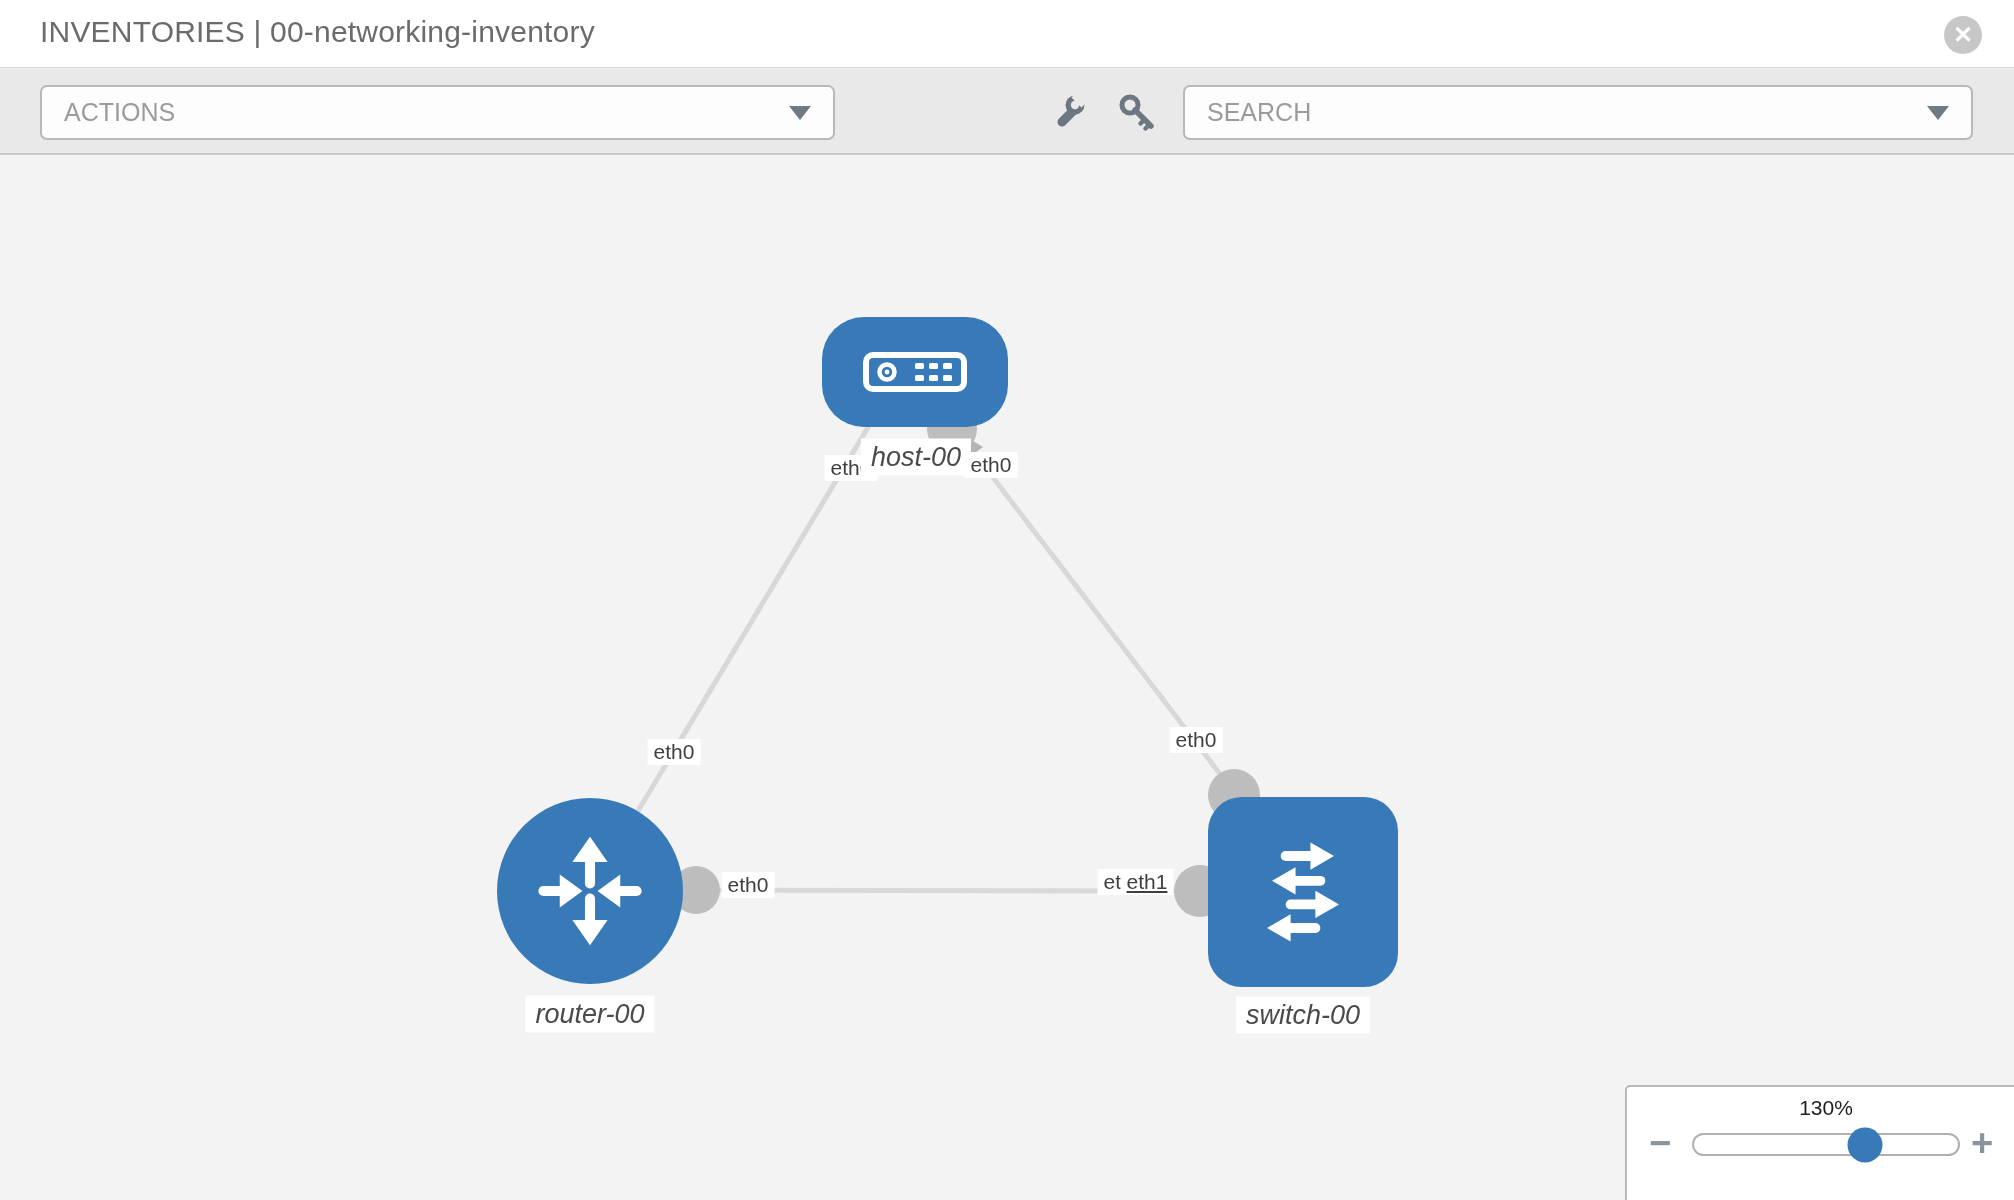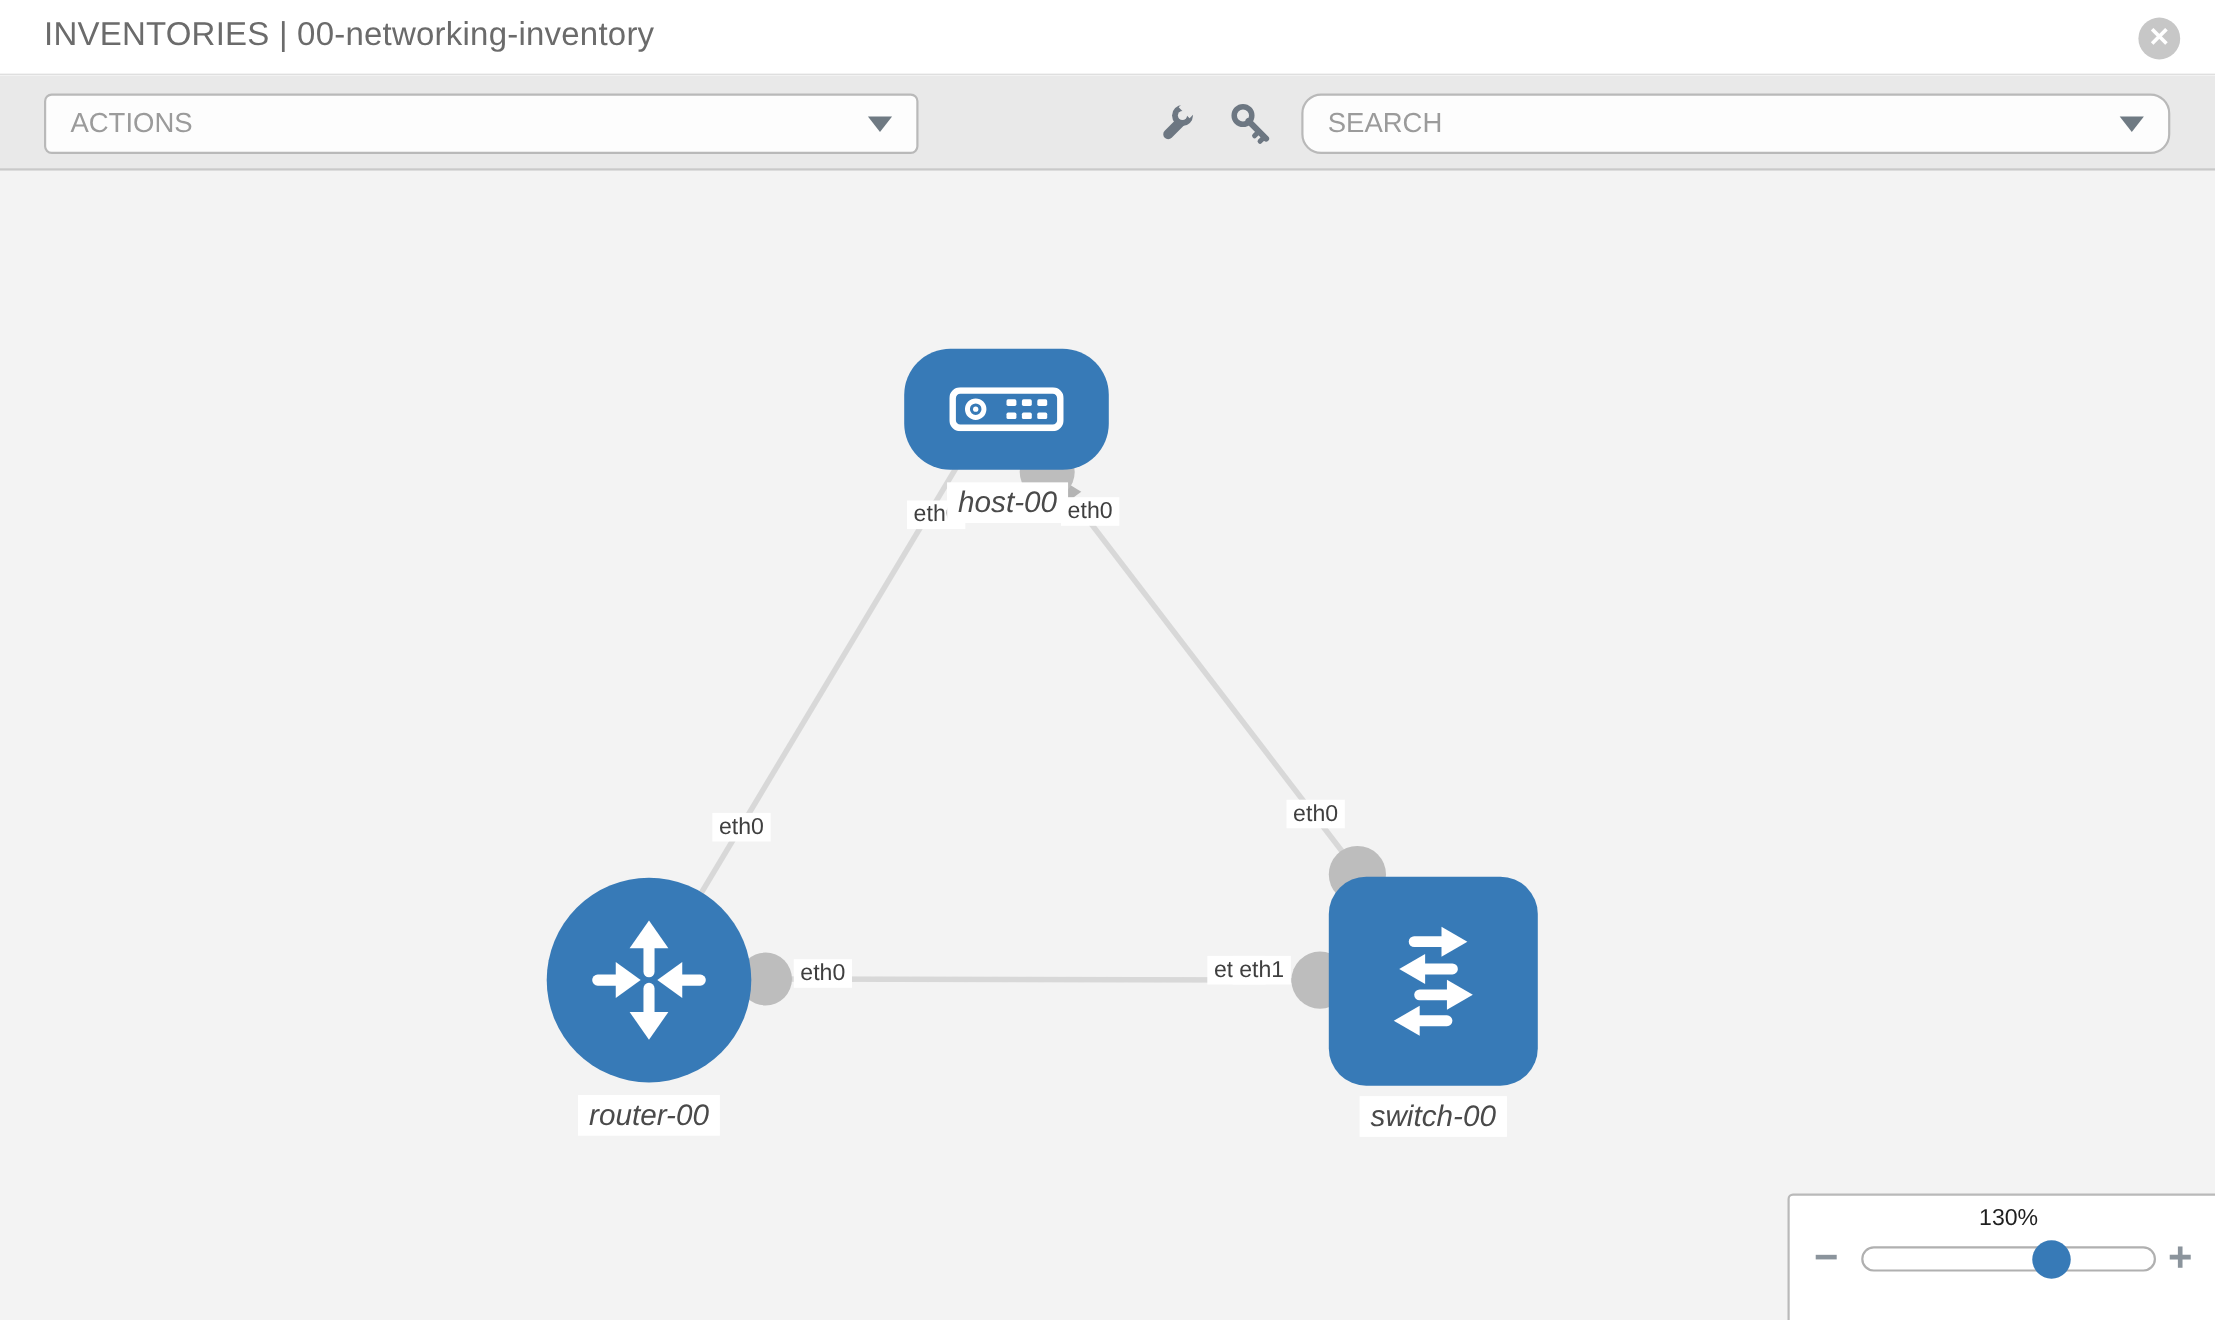--- a/index.html
+++ b/index.html
@@ -29,21 +29,21 @@
     position: absolute; top: 69px; left: 0; width: 100%; height: 86px;
     background: #e9e9e9; border-bottom: 2px solid #c9c9c9; z-index: 10;
   }
   .select {
     position: absolute; top: 16px; height: 55px;
     background: #fdfdfd; border: 2px solid #b9b9b9; border-radius: 7px;
     display: flex; align-items: center; padding: 0 22px;
     font-size: 25px; color: #9b9b9b; cursor: pointer;
   }
   .select-actions { left: 40px; width: 795px; }
-  .select-search { left: 1183px; width: 790px; border-radius: 18px; }
+  .select-search { left: 1183px; width: 790px; }
   .caret {
     margin-left: auto; width: 0; height: 0;
     border-left: 11px solid transparent; border-right: 11px solid transparent;
     border-top: 14px solid #6f7a83;
   }
   .tool-icon { position: absolute; top: 24px; width: 40px; height: 40px; cursor: pointer; }
   .tool-icon-wrench { left: 1048px; }
   .tool-icon-key { left: 1118px; }
   
   .canvas { position: absolute; inset: 0; z-index: 1; }
@@ -157,21 +157,21 @@
         </g>
       </svg>
     </div>
 
     <div class="iface" style="left:851px;  top:468px;">eth0</div>
     <div class="iface" style="left:991px;  top:465px;">eth0</div>
     <div class="iface" style="left:674px;  top:752px;">eth0</div>
     <div class="iface" style="left:1196px; top:740px;">eth0</div>
     <div class="iface" style="left:748px;  top:885px;">eth0</div>
     <div class="iface" style="left:1124px; top:882px;">eth0</div>
-    <div class="iface" style="left:1147px; top:882px;">eth1</div>
+    <div class="iface" style="left:1147px; top:882px;text-decoration:underline;">eth1</div>
 
     <div class="node-label" style="left:916px;  top:457px;">host-00</div>
     <div class="node-label" style="left:590px;  top:1014px;">router-00</div>
     <div class="node-label" style="left:1303px; top:1015px;">switch-00</div>
 
     <div class="zoom-panel">
       <div class="zoom-value">130%</div>
       <div class="zoom-minus">−</div>
       <div class="zoom-track"></div>
       <div class="zoom-handle"></div>

